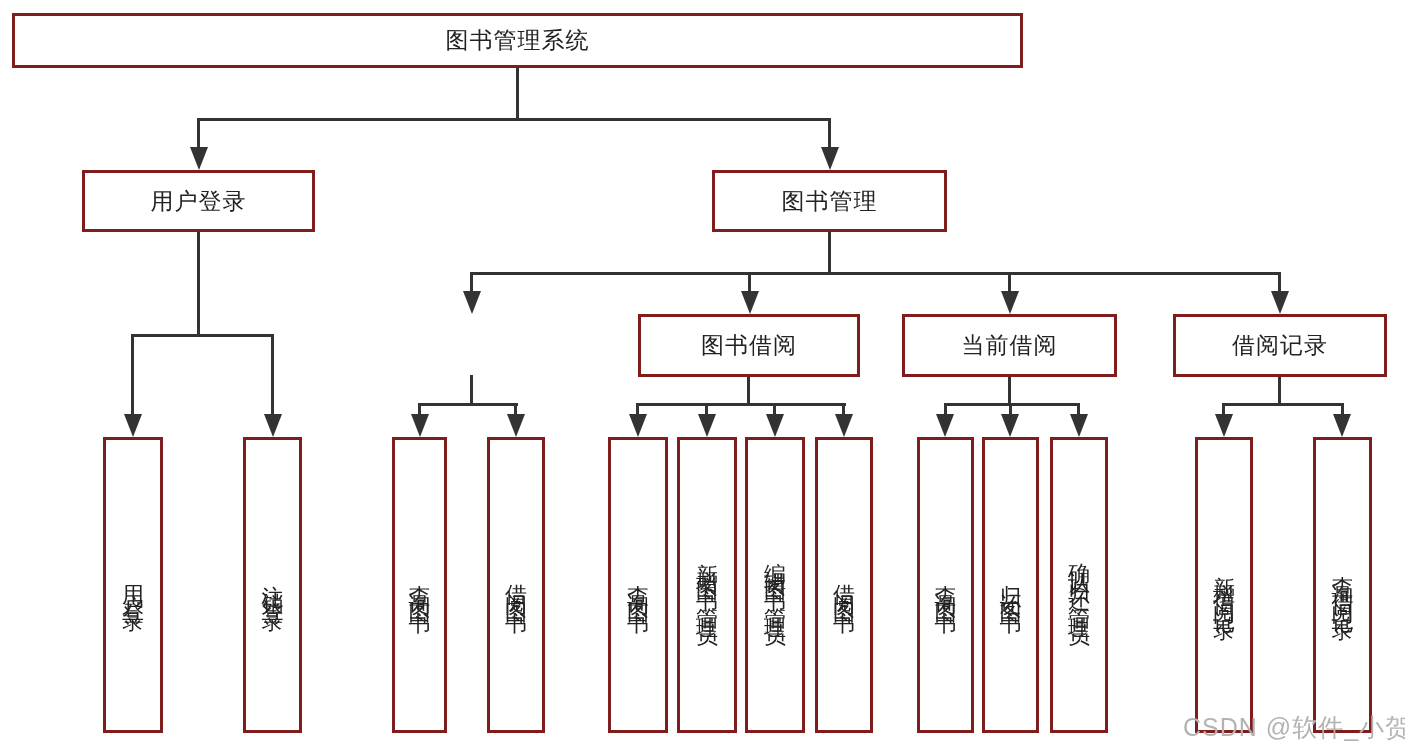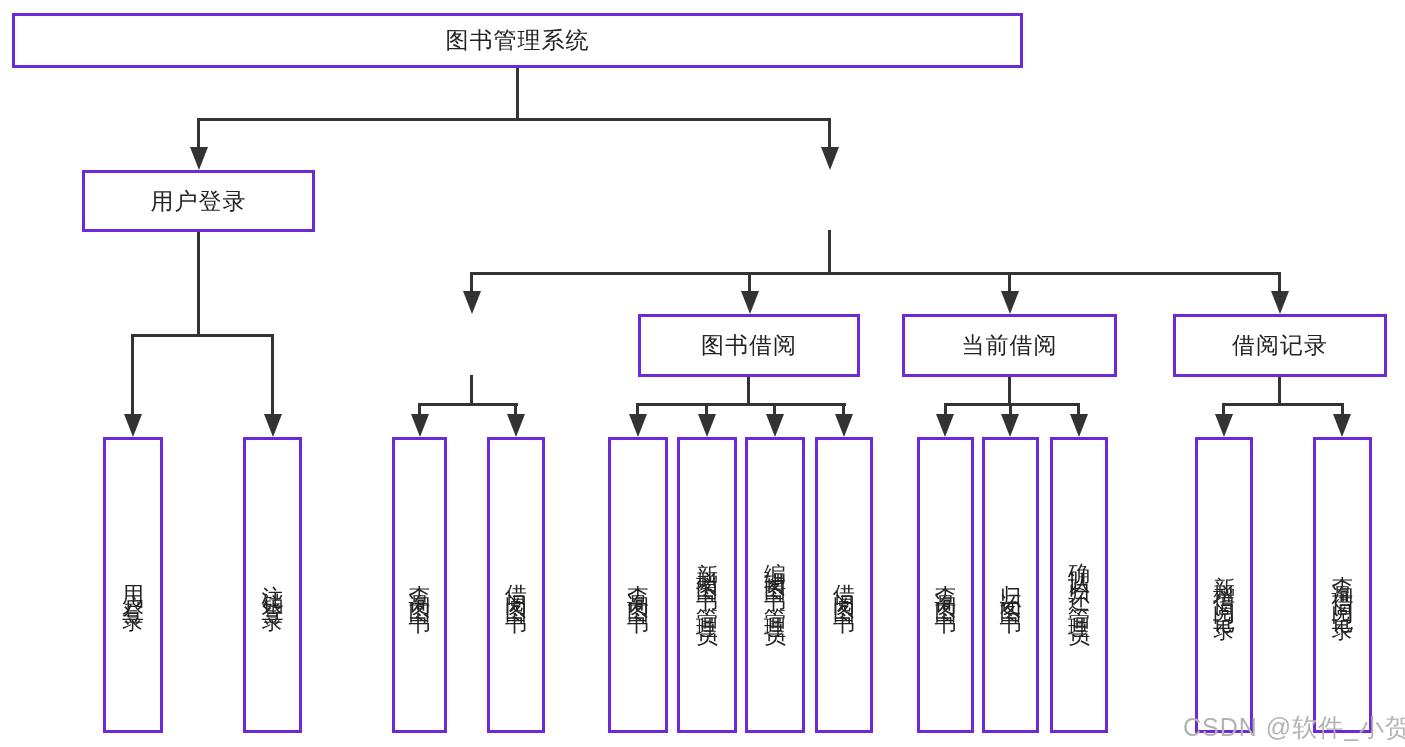--- a/index.html
+++ b/index.html
@@ -1,21 +1,21 @@
 <!DOCTYPE html>
 <html><head>
 <meta charset="utf-8">
 <style>
   html,body{margin:0;padding:0;background:#ffffff;}
   .canvas{
     position:relative;width:1405px;height:747px;background:#ffffff;overflow:hidden;
     font-family:"Liberation Sans",sans-serif;color:#222222;
   }
   .node{
-    position:absolute;box-sizing:border-box;border:3px solid #6d28d9;background:#ffffff;
+    position:absolute;box-sizing:border-box;border:3px solid #7f1d1d;background:#ffffff;
     display:flex;align-items:center;justify-content:center;z-index:2;
   }
   .label-h{
     font-size:23px;color:#222222;letter-spacing:1px;white-space:nowrap;
   }
   .label-v{
     writing-mode:vertical-rl;text-orientation:mixed;
     font-size:22px;letter-spacing:9px;color:#222222;line-height:1;
   }
   .vline{position:absolute;width:3px;background:#333333;z-index:1;}
@@ -41,20 +41,23 @@
 
   <div class="vline" style="left:516px;top:66px;height:54px;"></div>
   <div class="hline" style="left:197px;top:118px;width:634px;"></div>
   <div class="vline" style="left:197px;top:118px;height:32px;"></div>
   <div class="vline" style="left:828px;top:118px;height:32px;"></div>
   <div class="arrow" style="left:190px;top:147px;"></div>
   <div class="arrow" style="left:821px;top:147px;"></div>
 
   <div class="node" style="left:82px;top:170px;width:233px;height:62px;">
     <span class="label-h">用户登录</span>
+  </div>
+  <div class="node" style="left:712px;top:170px;width:235px;height:62px;">
+    <span class="label-h">图书管理</span>
   </div>
 
   <div class="vline" style="left:197px;top:230px;height:106px;"></div>
   <div class="hline" style="left:131px;top:334px;width:143px;"></div>
   <div class="vline" style="left:131px;top:334px;height:84px;"></div>
   <div class="vline" style="left:271px;top:334px;height:84px;"></div>
   <div class="arrow" style="left:124px;top:414px;"></div>
   <div class="arrow" style="left:264px;top:414px;"></div>
 
   <div class="vline" style="left:828px;top:230px;height:44px;"></div>

